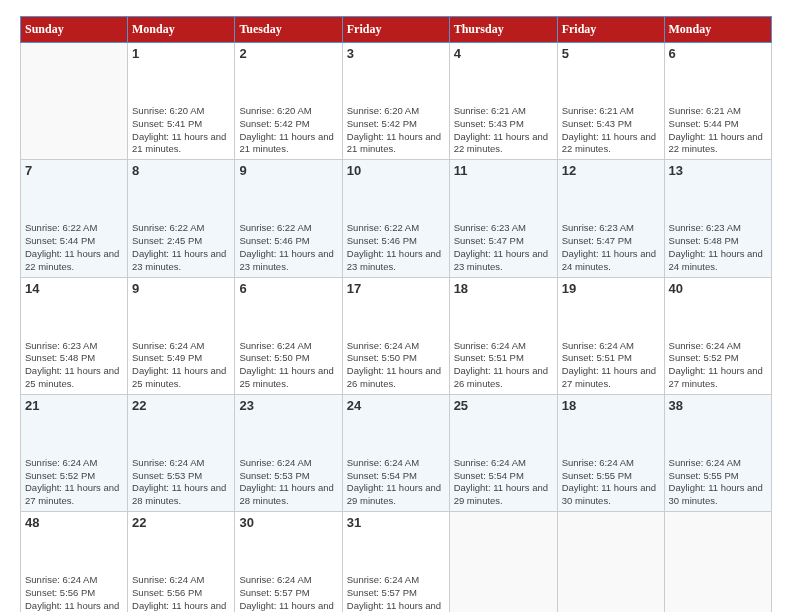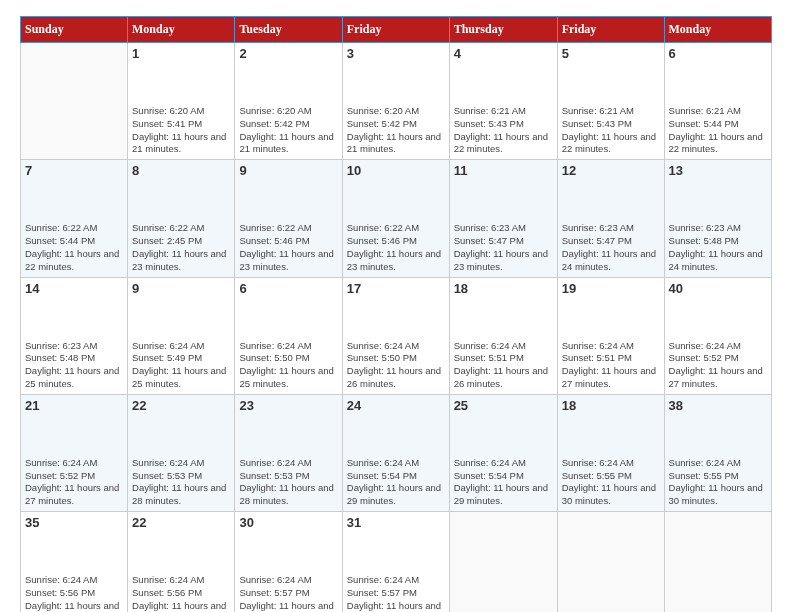--- a/index.html
+++ b/index.html
@@ -319,21 +319,21 @@
           <td>
             <div class="day-num">38</div>
             <div class="day-info">Sunrise: 6:24 AM
 Sunset: 5:55 PM
 Daylight: 11 hours
 and 30 minutes.</div>
           </td>
         </tr>
         <tr>
           <td>
-            <div class="day-num">35</div>
+            <div class="day-num">48</div>
             <div class="day-info">Sunrise: 6:24 AM
 Sunset: 5:56 PM
 Daylight: 11 hours
 and 31 minutes.</div>
           </td>
           <td>
             <div class="day-num">22</div>
             <div class="day-info">Sunrise: 6:24 AM
 Sunset: 5:56 PM
 Daylight: 11 hours

